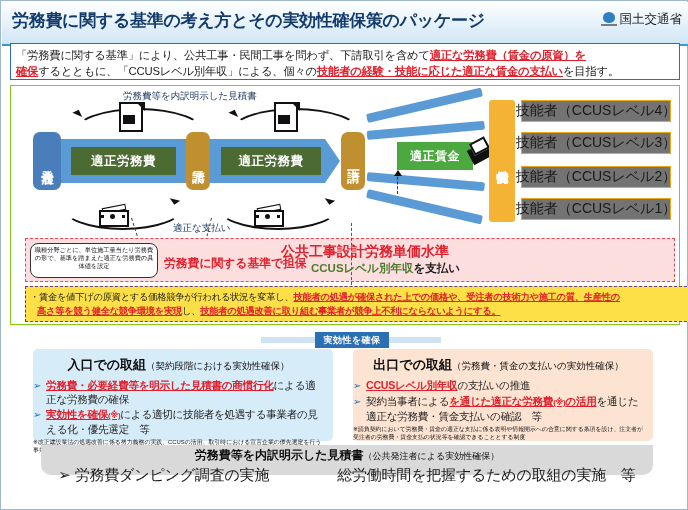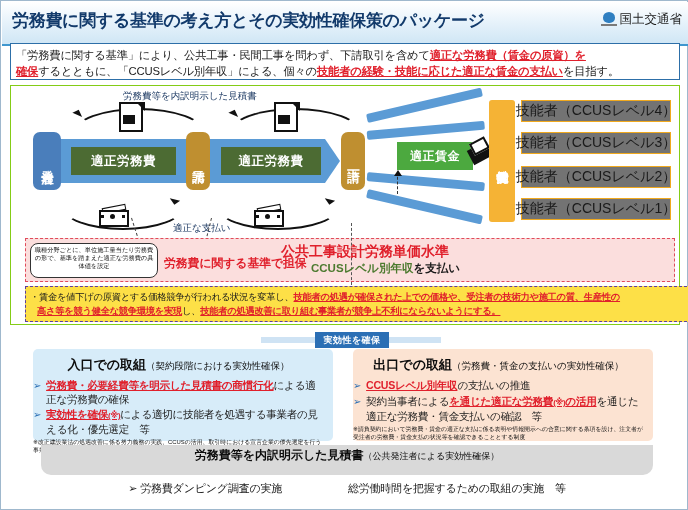--- a/index.html
+++ b/index.html
@@ -131,21 +131,21 @@
           letter-spacing:-0.3px;}
   .bullet .ar{color:#2b6fb5;font-size:10px;flex:none;line-height:14px;}
   .note{font-size:5.9px;line-height:7.6px;color:#111;margin-top:3px;}
   .ast{font-size:8px;}
 
   .lower{position:absolute;left:8px;top:104px;width:612px;height:30px;
     background:#d9d9d9;border-radius:0 0 10px 10px;box-sizing:border-box;
     padding:2px 0 0 0;text-align:center;}
   .lower-h{font-size:12px;font-weight:bold;color:#0d0d0d;}
   .lower-h .sub{font-size:9px;font-weight:normal;}
-  .lower-row{font-size:11px;margin-top:17px;letter-spacing:-0.2px;}
+  .lower-row{font-size:15px;margin-top:2px;letter-spacing:-0.2px;}
   .lower-row span{display:inline-block;}
   .gap{width:60px;}
 </style>
 </head>
 <body>
 
 <div id="page">
 
   <div class="titlebar">
     <div class="title-text">労務費に関する基準の考え方とその実効性確保策のパッケージ</div>

